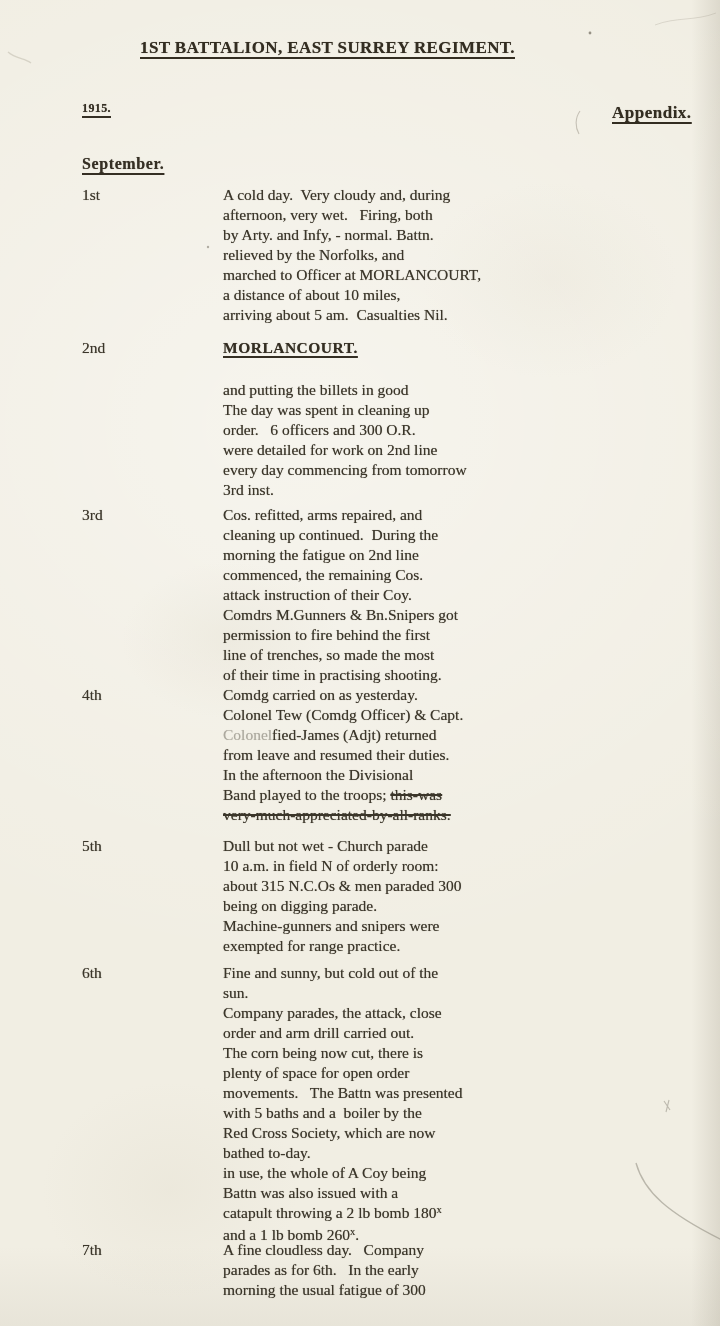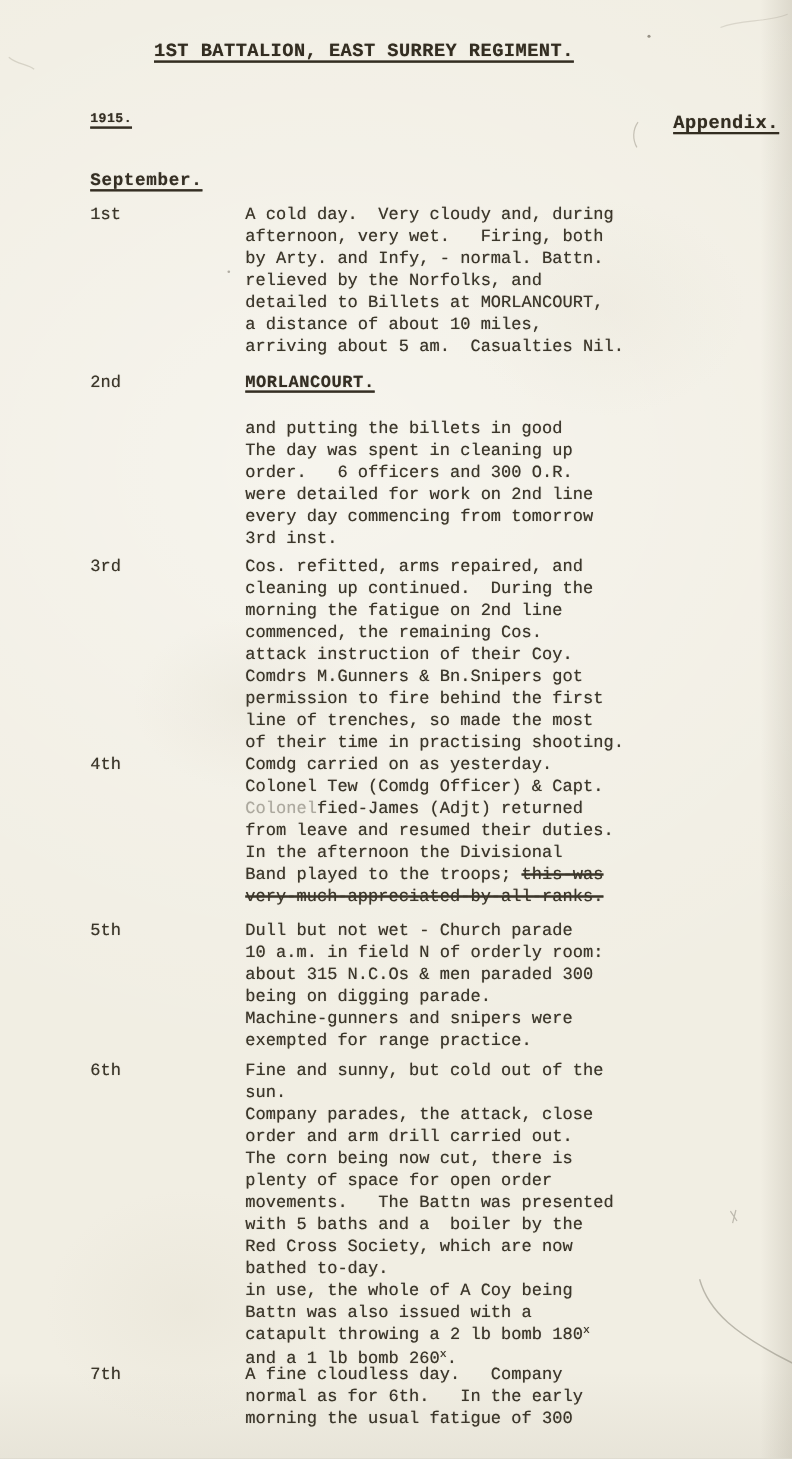--- a/index.html
+++ b/index.html
@@ -6,21 +6,21 @@
   .page{
     position:relative;
     width:720px;height:1326px;
     margin:0;
     background:
       radial-gradient(ellipse 900px 760px at 42% 32%, rgba(255,255,255,0.38), rgba(255,255,255,0) 72%),
       linear-gradient(to right, rgba(255,255,255,0) 96%, rgba(148,141,123,0.22) 100%),
       linear-gradient(to bottom, rgba(255,255,255,0) 94%, rgba(148,141,123,0.10) 100%),
       #f1eee3;
     overflow:hidden;
-    font-family:Liberation Mono, monospace;
+    font-family:Liberation Serif, serif;
     color:#3b362a;
   }
   .stain{position:absolute;border-radius:50%;pointer-events:none;}
   .stain.s1{left:120px;top:560px;width:220px;height:160px;background:radial-gradient(ellipse at center, rgba(201,193,170,0.14), rgba(201,193,170,0) 70%);}
   .stain.s2{left:420px;top:180px;width:260px;height:200px;background:radial-gradient(ellipse at center, rgba(210,203,182,0.12), rgba(210,203,182,0) 70%);}
   .stain.s3{left:40px;top:1080px;width:260px;height:220px;background:radial-gradient(ellipse at center, rgba(201,193,170,0.12), rgba(201,193,170,0) 70%);}
 
   .typed{
     text-shadow:0 0 0.7px rgba(58,52,40,0.65);
   }
@@ -98,21 +98,21 @@
   <div class="month typed">September.</div>
 
   <div class="entries typed" id="entries">
       <div class="entry">
         <div class="date">1st</div>
         <div class="body">
           <div class="line"><span class="seg">A cold day.  Very cloudy and, during</span></div>
           <div class="line"><span class="seg">afternoon, very wet.   Firing, both</span></div>
           <div class="line"><span class="seg">by Arty. and Infy, - normal. Battn.</span></div>
           <div class="line"><span class="seg">relieved by the Norfolks, and</span></div>
-          <div class="line"><span class="seg">detailed to Billets at MORLANCOURT,</span></div>
+          <div class="line"><span class="seg">marched to Officer at MORLANCOURT,</span></div>
           <div class="line"><span class="seg">a distance of about 10 miles,</span></div>
           <div class="line"><span class="seg">arriving about 5 am.  Casualties Nil.</span></div>
         </div>
       </div>
       <div class="entry">
         <div class="date">2nd</div>
         <div class="body">
           <div class="heading">MORLANCOURT.</div>
           <div class="line"><span class="seg">and putting the billets in good</span></div>
           <div class="line"><span class="seg">The day was spent in cleaning up</span></div>
@@ -175,21 +175,21 @@
           <div class="line"><span class="seg">in use, the whole of A Coy being</span></div>
           <div class="line"><span class="seg">Battn was also issued with a</span></div>
           <div class="line"><span class="seg">catapult throwing a 2 lb bomb 180</span><span class="seg sup">x</span></div>
           <div class="line"><span class="seg">and a 1 lb bomb 260</span><span class="seg sup">x</span><span class="seg">.</span></div>
         </div>
       </div>
       <div class="entry">
         <div class="date">7th</div>
         <div class="body">
           <div class="line"><span class="seg">A fine cloudless day.   Company</span></div>
-          <div class="line"><span class="seg">normal as for 6th.   In the early</span></div>
+          <div class="line"><span class="seg">parades as for 6th.   In the early</span></div>
           <div class="line"><span class="seg">morning the usual fatigue of 300</span></div>
         </div>
       </div>
     </div>
 
   <svg class="marks" width="720" height="1326" viewBox="0 0 720 1326">
     <path d="M636,1163 C644,1192 668,1213 722,1240" fill="none" stroke="#8d887b" stroke-width="1.3" opacity="0.55"></path>
     <path d="M580,111 C575,118 575,127 579,134" fill="none" stroke="#8d887b" stroke-width="1.1" opacity="0.45"></path>
     <path d="M655,25 C675,17 696,21 716,13" fill="none" stroke="#a39d8d" stroke-width="1" opacity="0.3"></path>
     <path d="M664,1101 l6,9 M669,1100 l-3,12" fill="none" stroke="#7d786c" stroke-width="1.1" opacity="0.45"></path>

